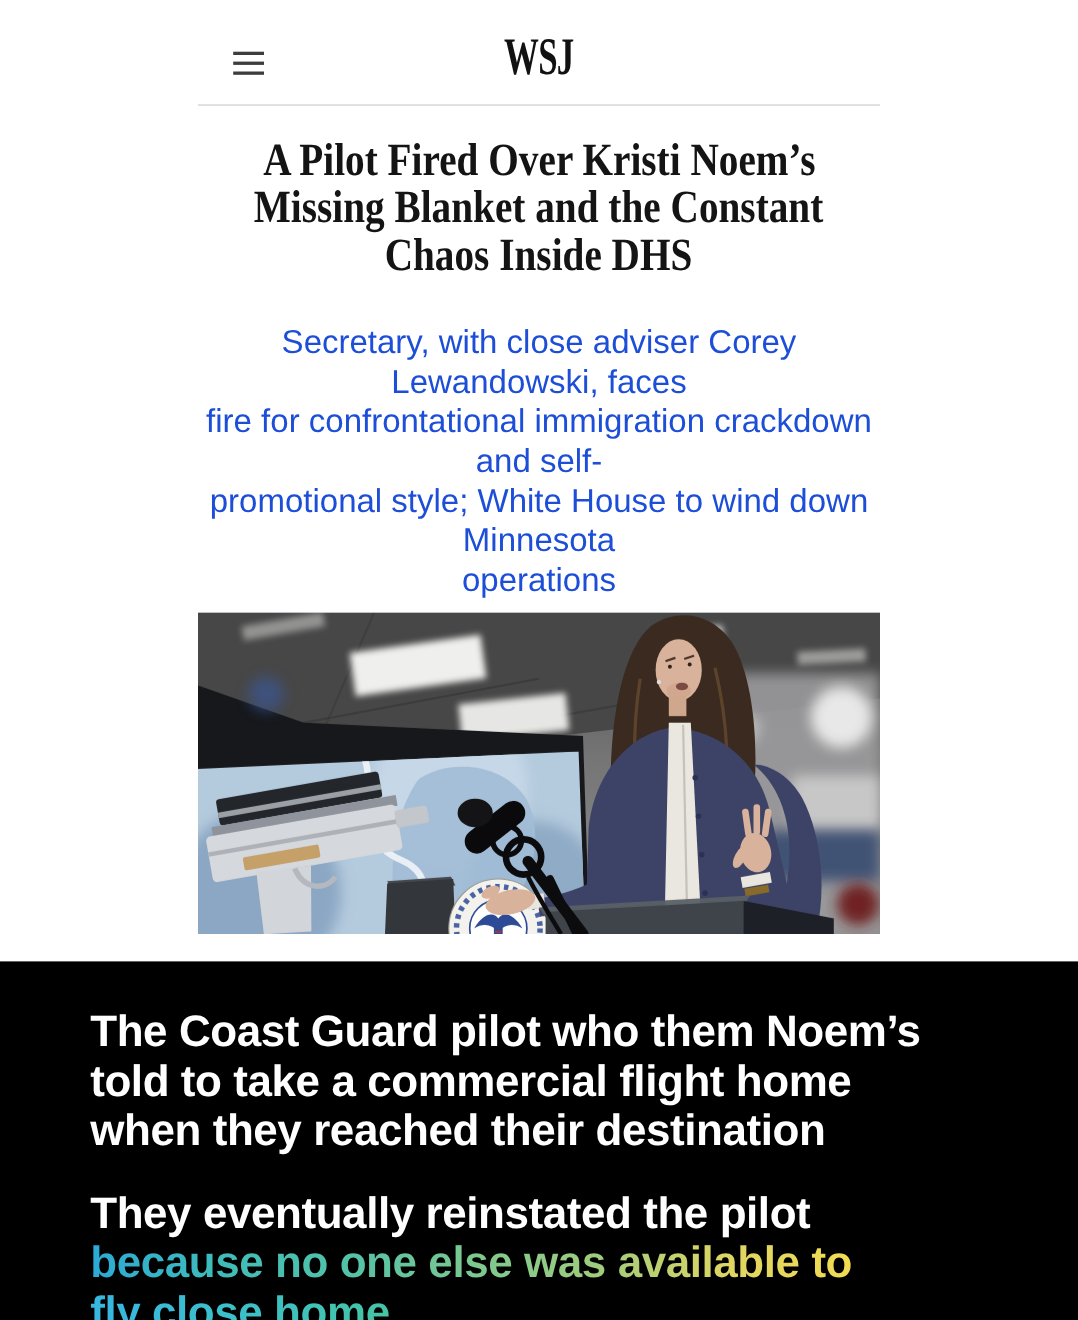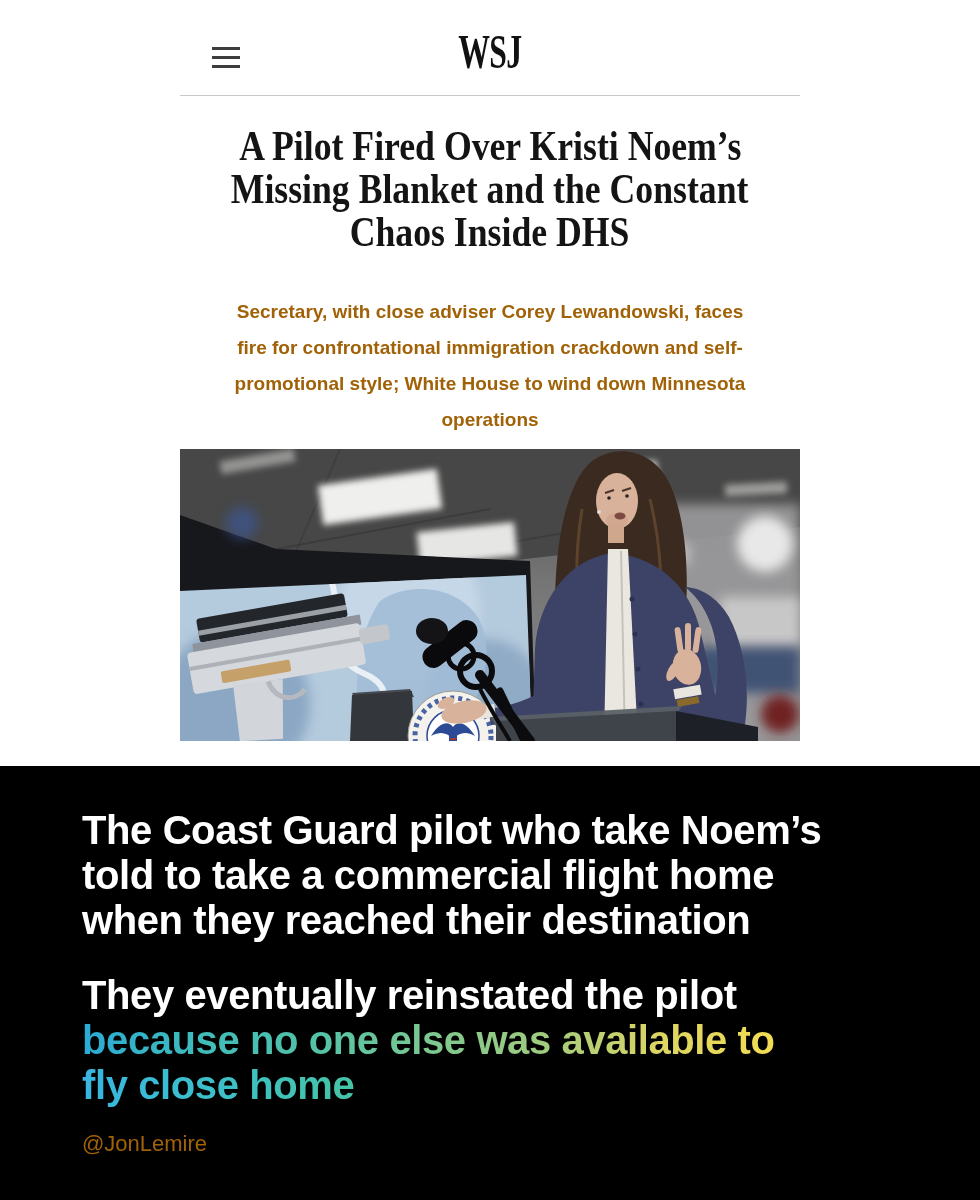--- a/index.html
+++ b/index.html
@@ -18,21 +18,21 @@
     color:#111;display:inline-block;transform:scaleX(0.66);letter-spacing:-1px;
   }
   
   .headline{margin-top:29px;}
   .headline-line{
     font-family:"Liberation Serif", serif;font-weight:700;font-size:42px;line-height:43px;
     color:#141414;width:fit-content;margin:0 auto;transform:scaleX(0.85);white-space:nowrap;
   }
   
   .subhead{margin-top:40px;text-align:center;}
-  .subhead-line{font-size:19px;line-height:36px;color:#a16207;font-weight:700;}
+  .subhead-line{font-size:30px;line-height:36px;color:#1d4ed8;font-weight:400;}
   
   .photo{width:620px;height:292px;margin:11px auto 0;position:relative;background:#6e6e6e;}
   .photo svg{display:block;}
   
   .overlay{
     margin-top:25px;background:#000000;height:435px;box-sizing:border-box;
     padding:42px 40px 0 82px;
   }
   .big-line{
     font-size:40px;font-weight:700;line-height:45px;color:#ffffff;letter-spacing:-0.4px;
@@ -216,21 +216,21 @@
           <ellipse cx="252" cy="182" rx="16" ry="13" fill="#141416"></ellipse>
           <path d="M 300,240 C 310,260 320,275 330,292" fill="none" stroke="#0c0c0e" stroke-width="4"></path>
         </g>
       </g>
     </svg>
   </div>
 </div>
 
 <div class="overlay">
   <div>
-    <div class="big-line">The Coast Guard pilot who take Noem’s</div>
+    <div class="big-line">The Coast Guard pilot who them Noem’s</div>
     <div class="big-line">told to take a commercial flight home</div>
     <div class="big-line">when they reached their destination</div>
   </div>
   <div class="para2">
     <div class="big-line">They eventually reinstated the pilot</div>
     <div>
         <div class="grad-line" style="background-image: linear-gradient(90deg, rgb(43, 170, 214), rgb(63, 188, 186), rgb(82, 194, 168), rgb(124, 200, 144), rgb(160, 204, 126), rgb(221, 213, 99), rgb(242, 220, 82));">because no one else was available to</div>
         <div class="grad-line" style="background-image: linear-gradient(90deg, rgb(56, 182, 226), rgb(60, 192, 200), rgb(70, 196, 164));">fly close home</div>
       </div>
   </div>

